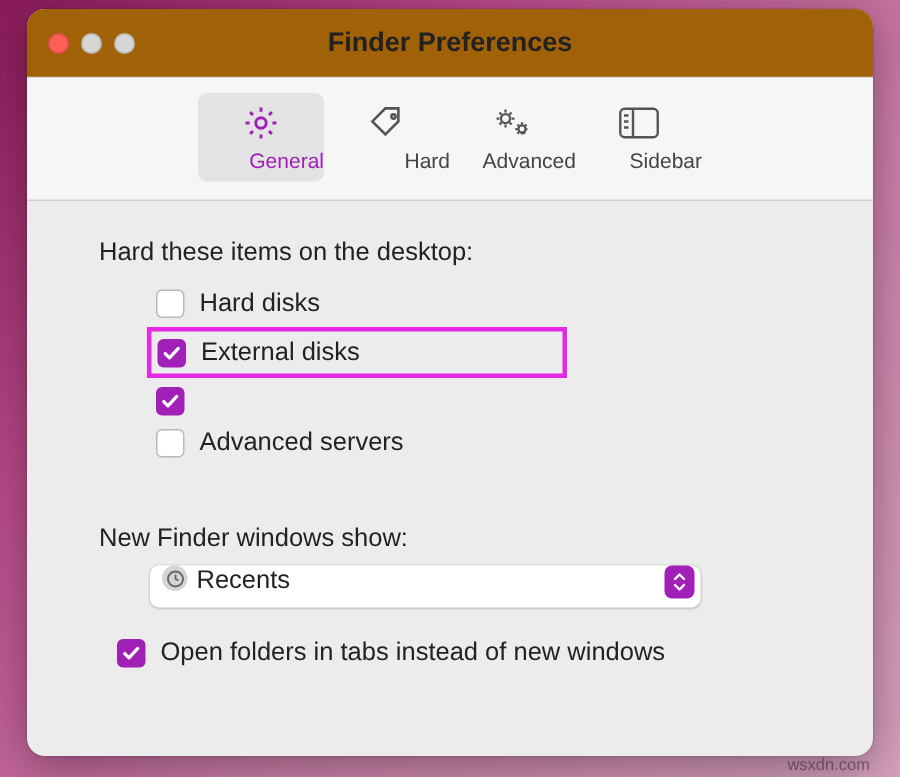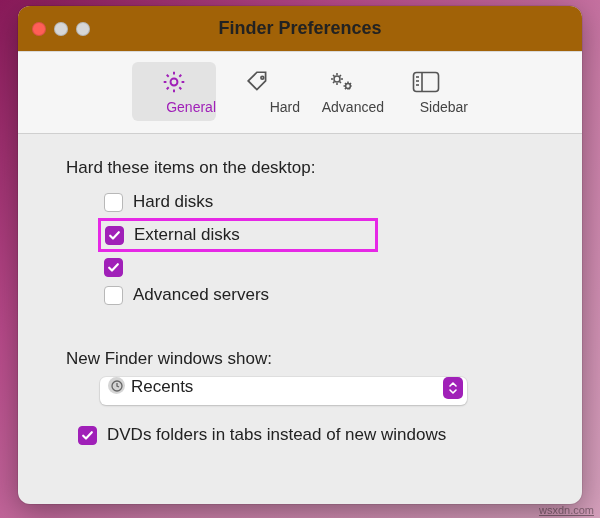--- a/index.html
+++ b/index.html
@@ -83,21 +83,21 @@
     background: #d5d5d5; margin-right: 6px;
     display:flex; align-items:center; justify-content:center;
     flex-shrink:0;
   }
   .popup-label { flex:1; }
   .popup-stepper {
     width: 20px; height: 22px; background: #a020b8;
     border-radius: 5px; display:flex; flex-direction:column;
     align-items:center; justify-content:center;
   }
-  .watermark { position:absolute; bottom: 2px; right: 6px; font-size: 11px; color: rgba(0,0,0,0.4); text-decoration: underline; }
+  .watermark { position:absolute; bottom: 2px; right: 20px; font-size: 11px; color: rgba(0,0,0,0.4); }
 </style>
 </head>
 <body>
 
 <div class="window">
 
   <div class="titlebar">
     <div class="traffic">
       <div class="tbtn close"></div>
       <div class="tbtn min"></div>
@@ -197,19 +197,19 @@
           </svg>
       </div>
     </div>
 
     <div class="checkrow standalone">
       <div class="checkbox checked">
         <svg width="13" height="13" viewBox="0 0 12 12">
             <path d="M2 6.2 4.6 8.8 10 3" stroke="#fff" stroke-width="2" fill="none" stroke-linecap="round" stroke-linejoin="round"></path>
           </svg>
       </div>
-      <span>DVDs folders in tabs instead of new windows</span>
+      <span>Open folders in tabs instead of new windows</span>
     </div>
   </div>
 
 </div>
 
 <div class="watermark">wsxdn.com</div>
 
 </body></html>

